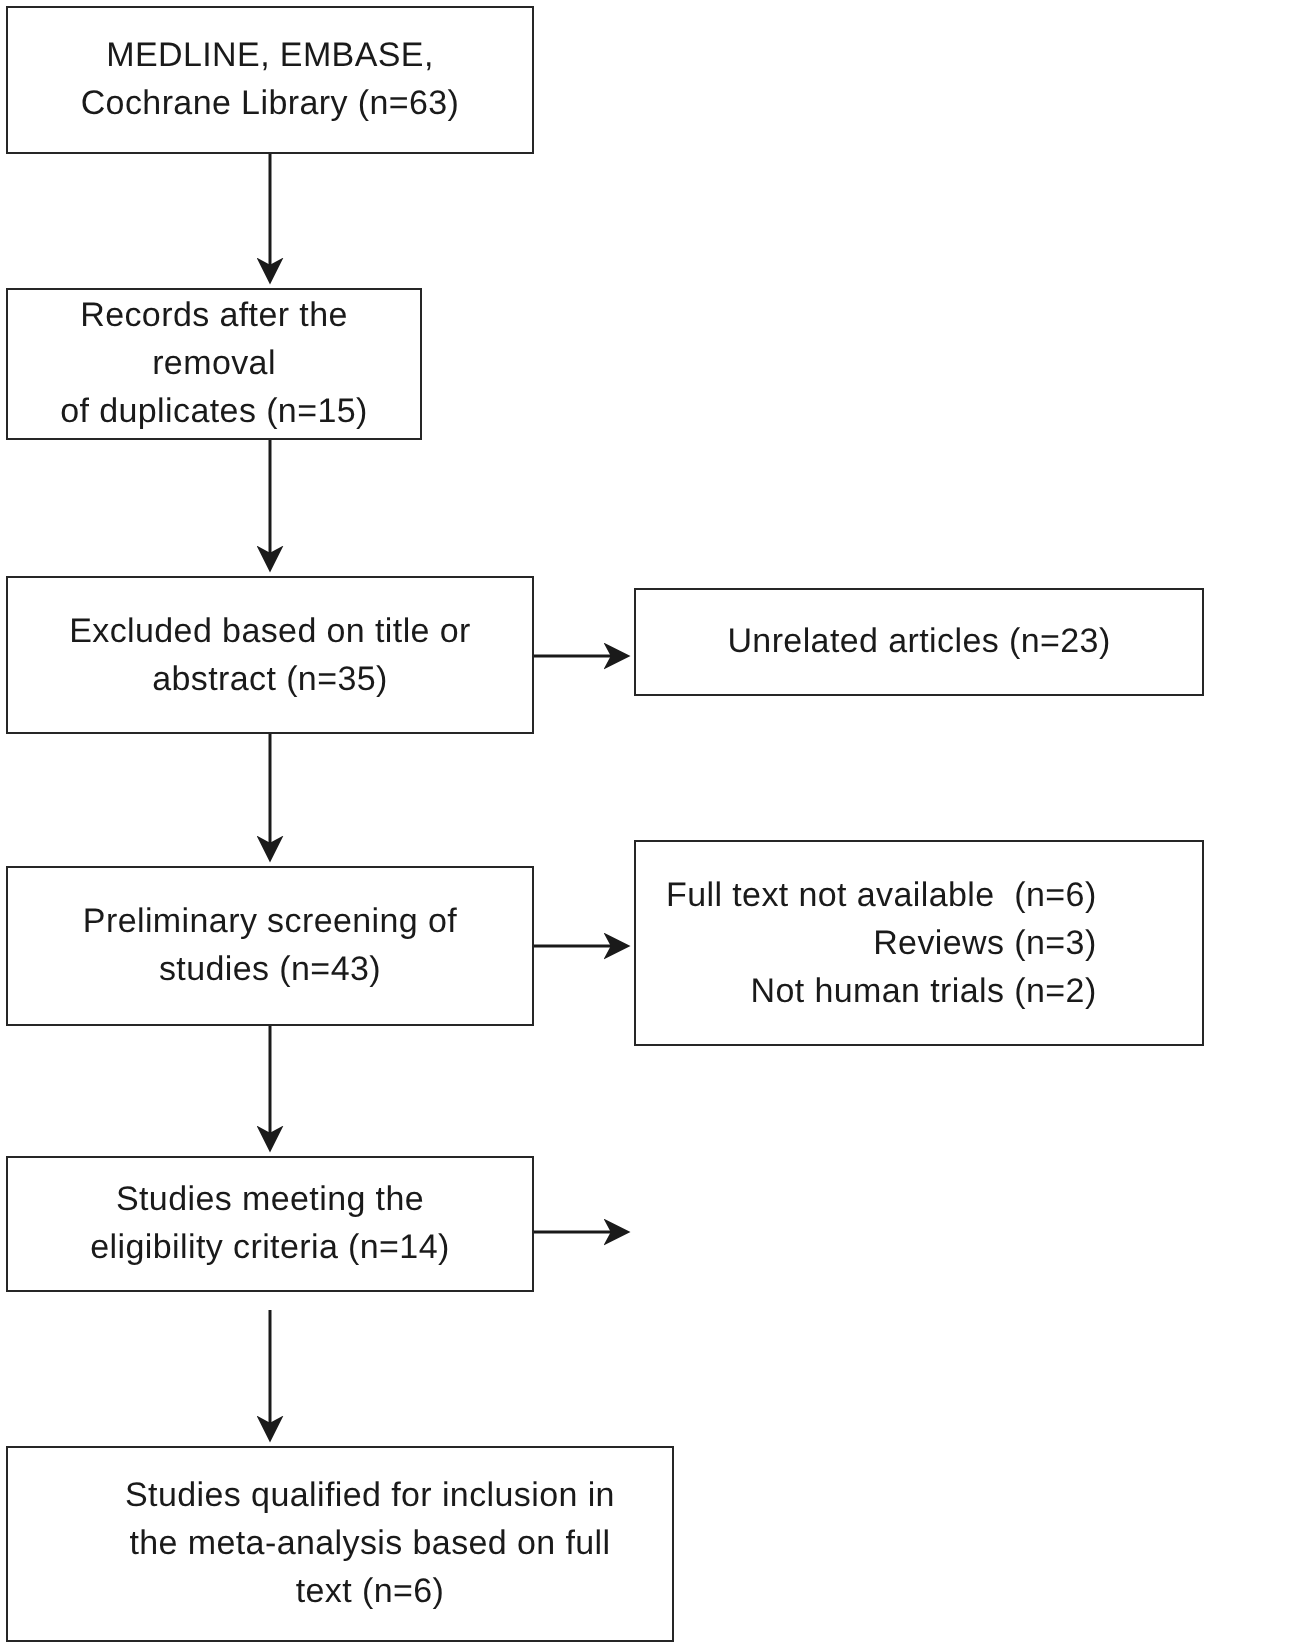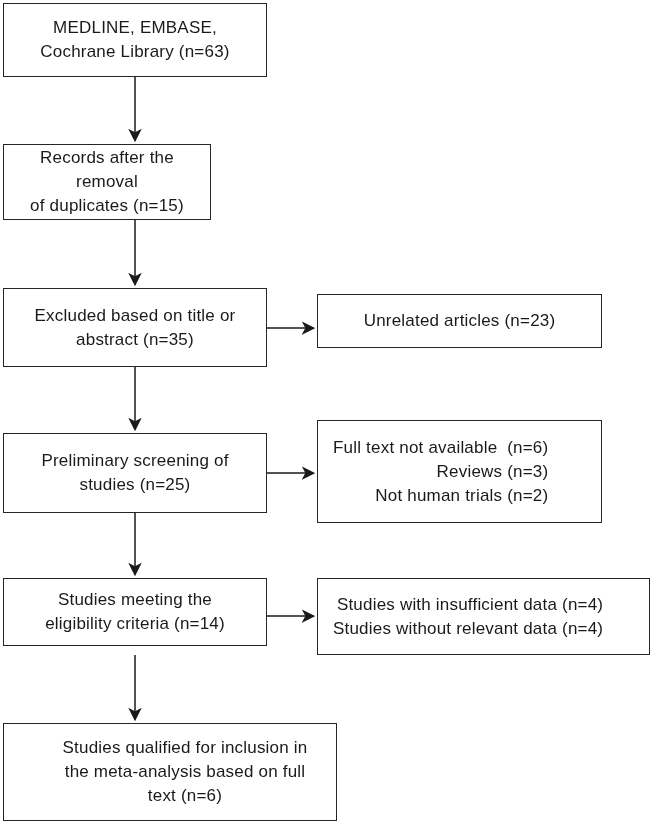--- a/index.html
+++ b/index.html
@@ -65,31 +65,29 @@
   <div class="box center" style="left:3px;  top:3px;   width:264px; height:74px;">MEDLINE, EMBASE,
 Cochrane Library (n=63)</div>
 
   <div class="box center" style="left:3px;  top:144px; width:208px; height:76px;">Records after the removal
 of duplicates (n=15)</div>
 
   <div class="box center" style="left:3px;  top:288px; width:264px; height:79px;">Excluded based on title or
 abstract (n=35)</div>
 
   <div class="box center" style="left:3px;  top:433px; width:264px; height:80px;">Preliminary screening of
-studies (n=25)</div>
+studies (n=43)</div>
 
   <div class="box center" style="left:3px;  top:578px; width:264px; height:68px;">Studies meeting the
 eligibility criteria (n=14)</div>
 
   <div class="box center" style="left:3px;  top:723px; width:334px; height:98px;padding-left:40px;">Studies qualified for inclusion in
 the meta-analysis based on full
 text (n=6)</div>
 
   <div class="box center" style="left:317px; top:274px; width:285px; height:54px;margin-top:20px;">Unrelated articles (n=23)</div>
 
   <div class="box left" style="left:317px; top:420px; width:285px; height:103px;">Full text not available  (n=6)
 Reviews (n=3)
 Not human trials (n=2)</div>
 
-  <div class="box left" style="left:317px; top:578px; width:333px; height:77px;">Studies with insufficient data (n=4)
-Studies without relevant data (n=4)</div>
 
 </div>
 
 </body></html>

